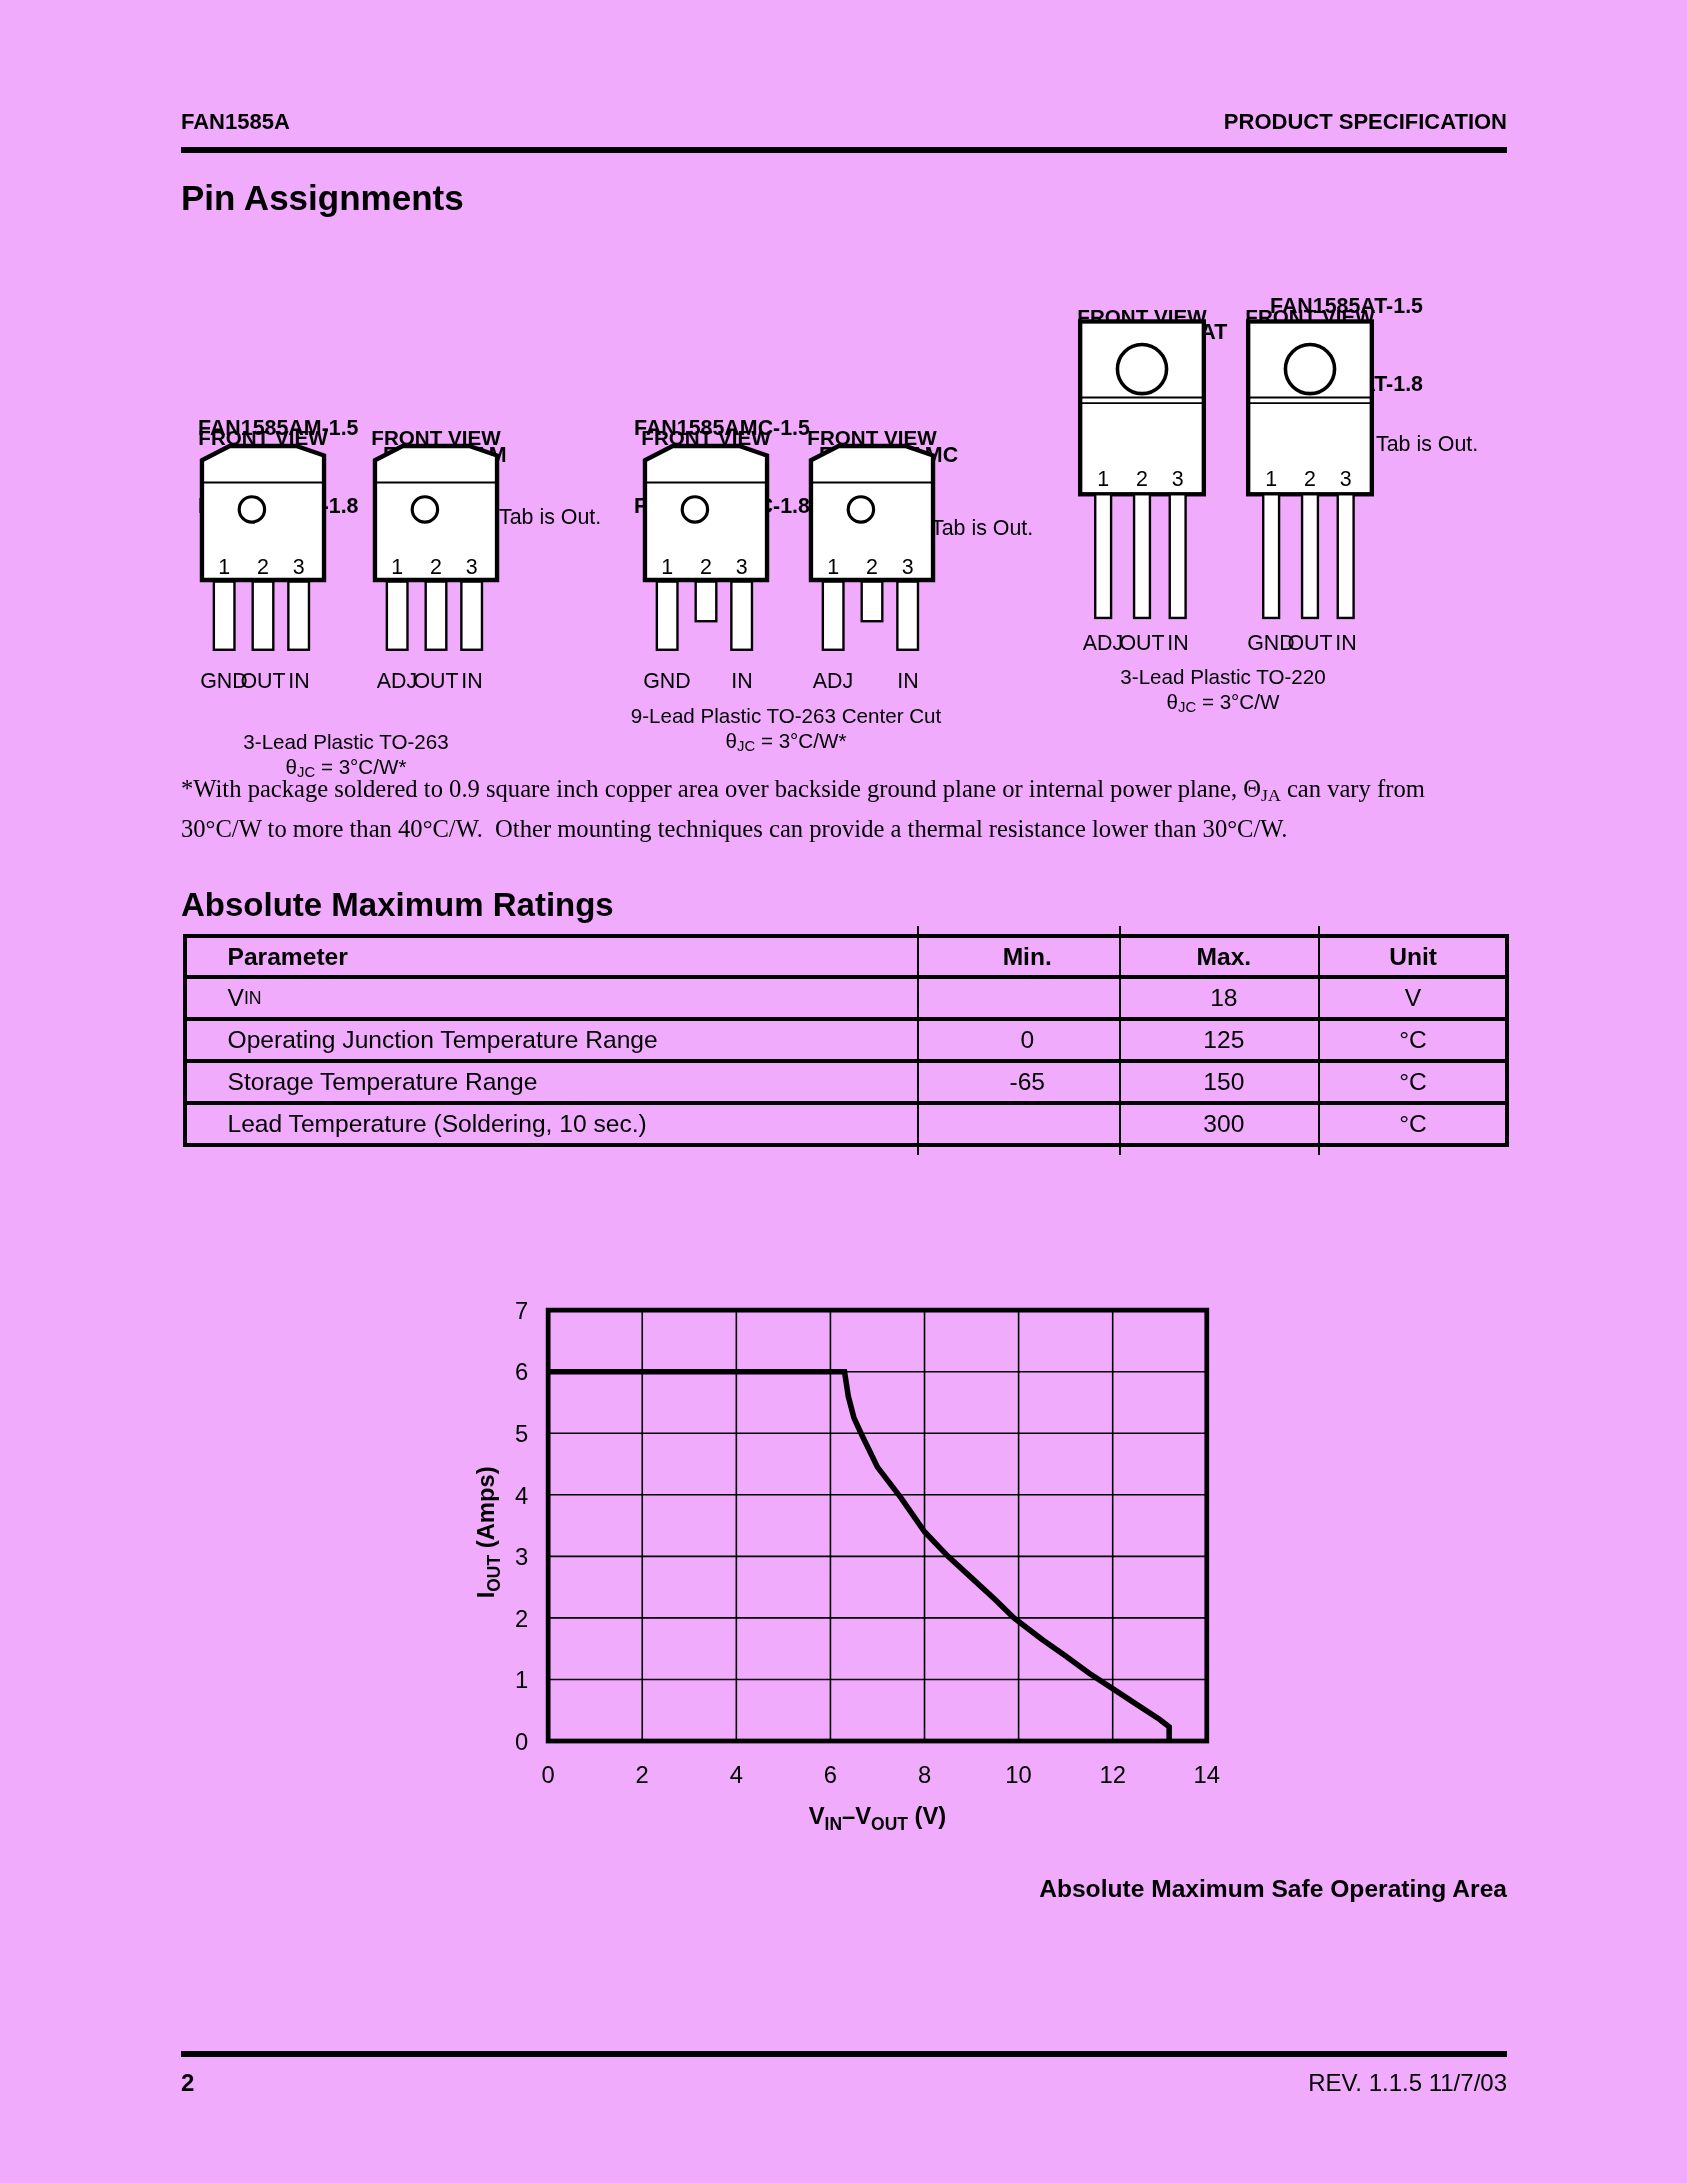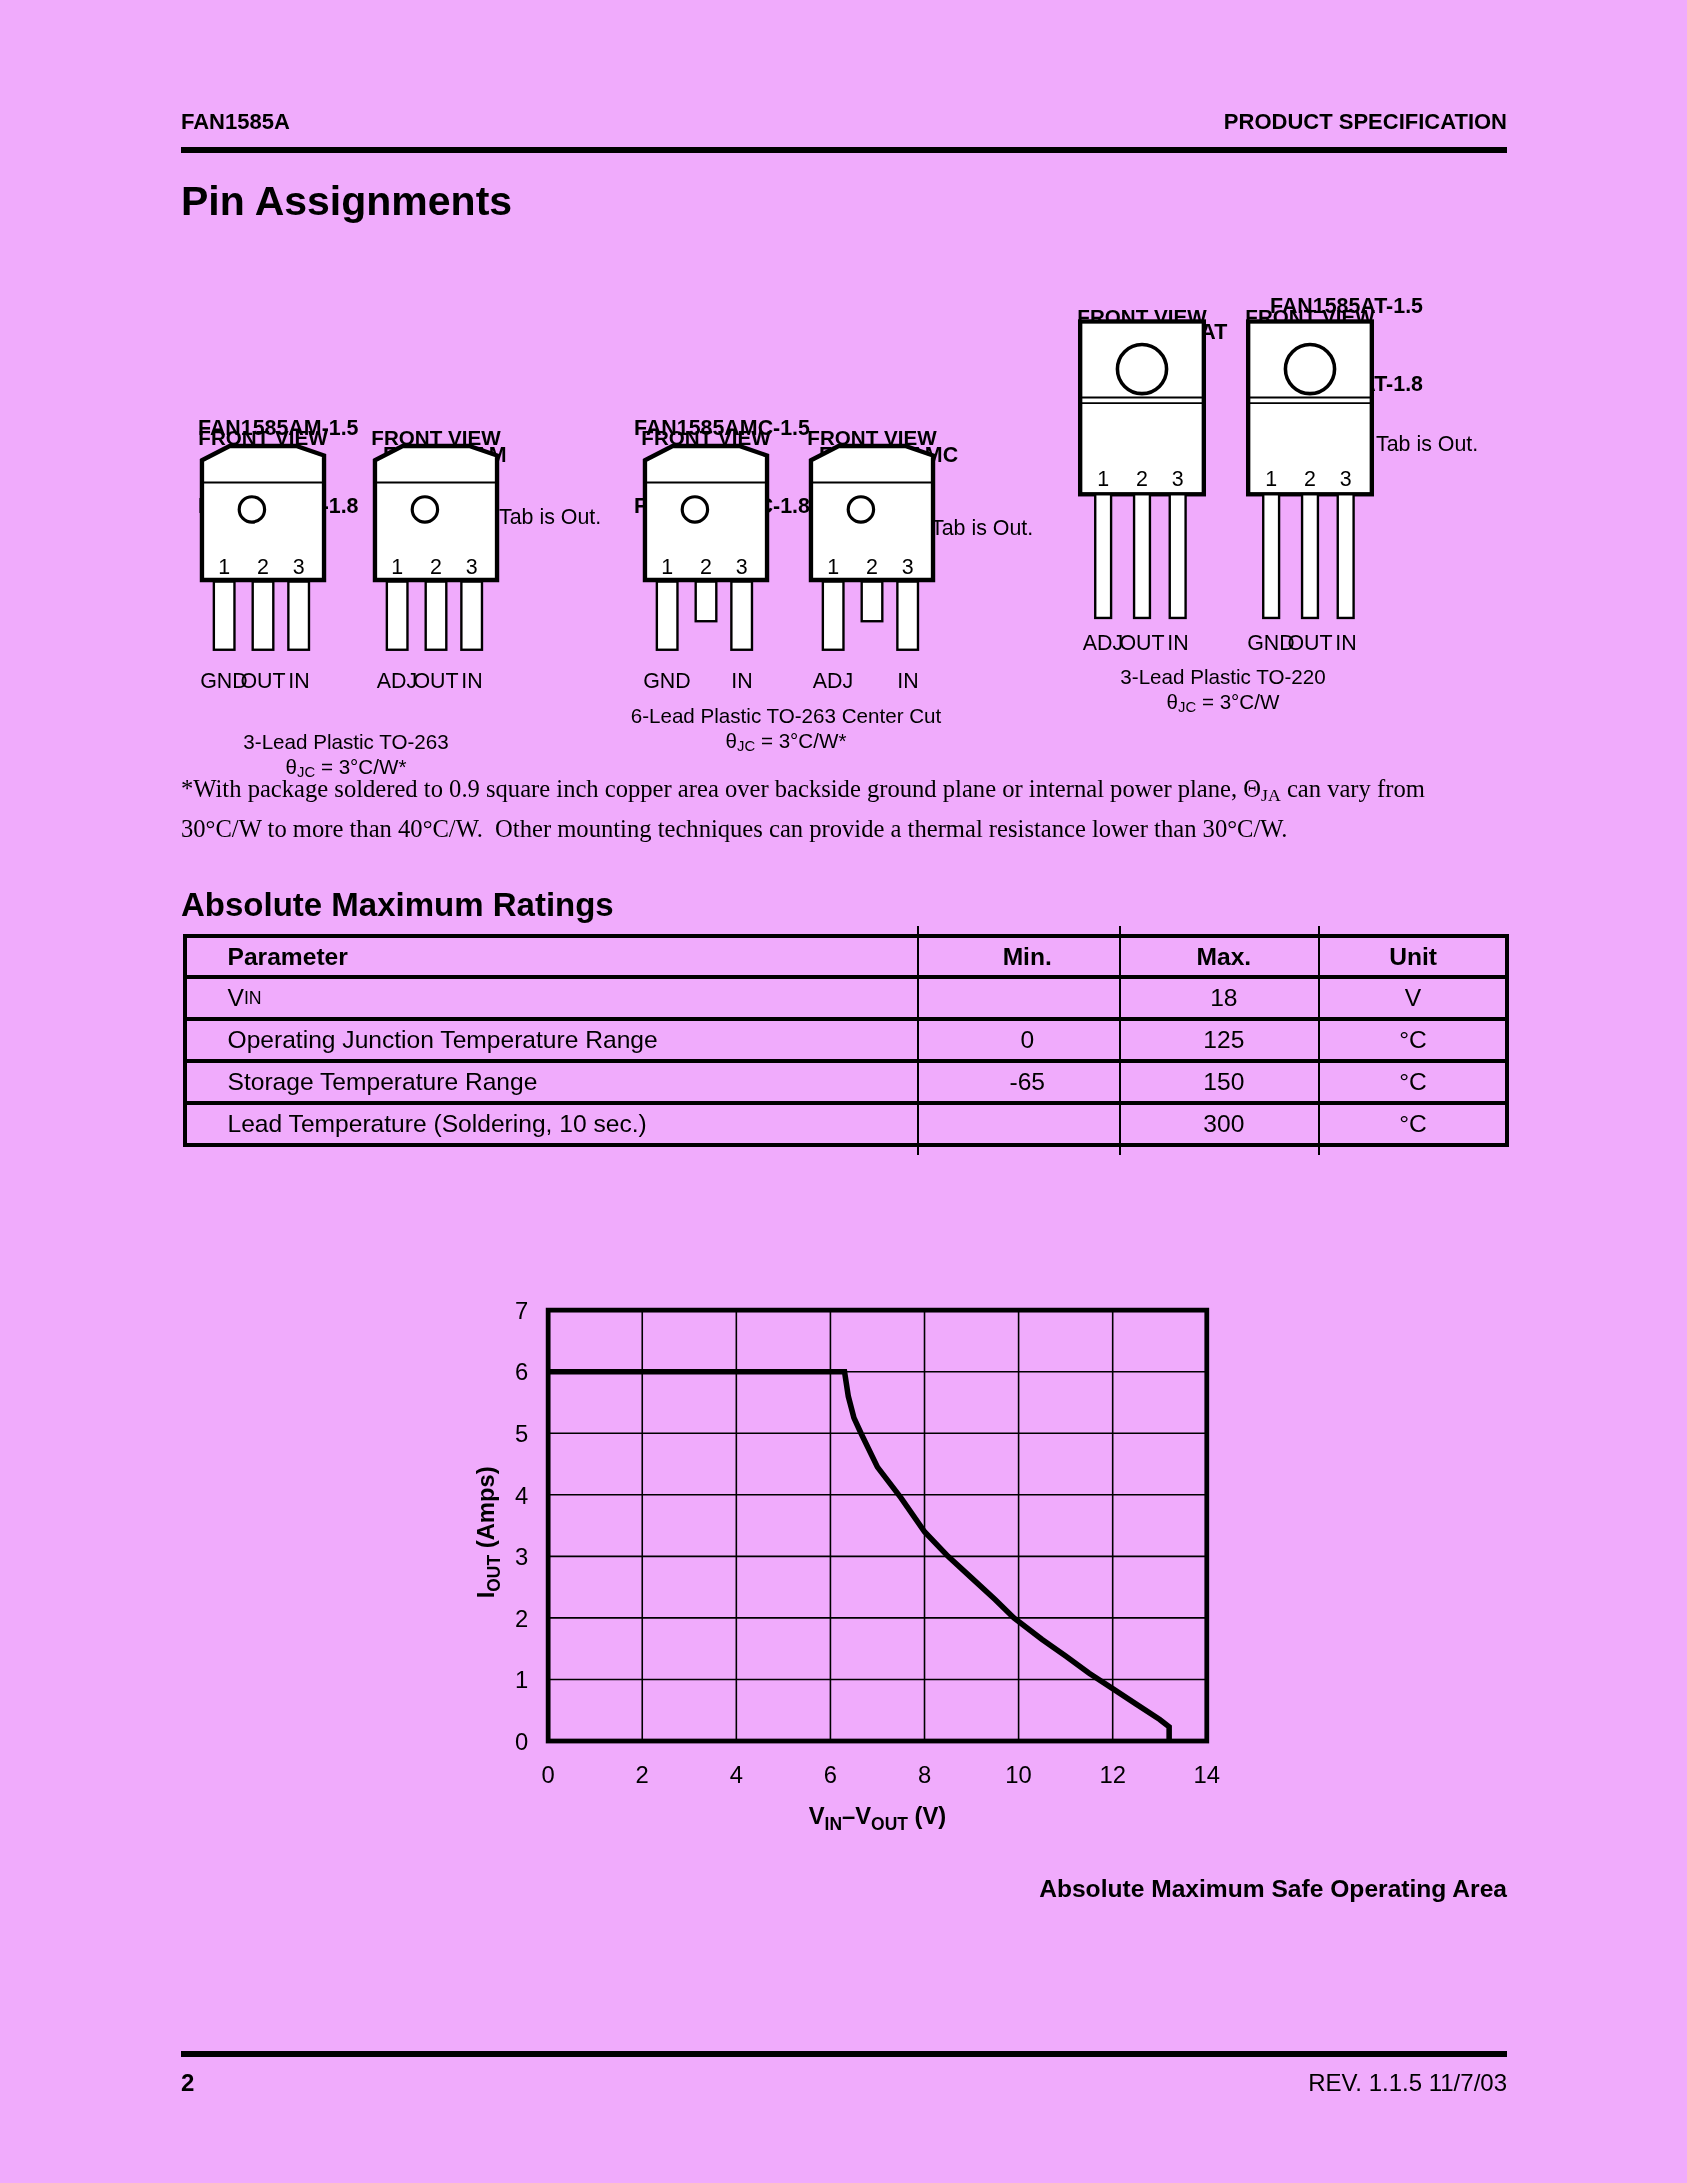--- a/index.html
+++ b/index.html
@@ -5,21 +5,21 @@
   html,body{margin:0;padding:0;background:#ffffff;}
   .page{position:relative;width:1687px;height:2183px;background:#f0abfc;color:#000;
         font-family:"Liberation Sans","DejaVu Sans",sans-serif;overflow:hidden;}
   .abs{position:absolute;}
   
   .hdr-text{font-size:22px;font-weight:bold;}
   .rule{background:#000;height:5.6px;left:181px;right:180px;}
   .ftr-num{font-size:24px;font-weight:bold;}
   .ftr-rev{font-size:24px;}
   
-  .h1{font-size:41px;font-weight:bold;}
+  .h1{font-size:35px;font-weight:bold;}
   .h2{font-size:33px;font-weight:bold;}
   
   .diagram{position:absolute;left:0;top:222px;width:1687px;height:556px;}
   .pkg-title{font-size:21.4px;font-weight:bold;line-height:26px;white-space:pre;}
   .fv{width:130px;text-align:center;font-size:20.6px;font-weight:bold;}
   .pins{width:130px;height:27px;font-size:21.4px;}
   .pins span{position:absolute;transform:translateX(-50%);white-space:pre;}
   .tabnote{font-size:21.4px;white-space:pre;}
   .cap{width:508px;text-align:center;font-size:20.6px;font-weight:normal;line-height:24.6px;}
   .sub{font-size:0.72em;vertical-align:-0.22em;}
@@ -194,21 +194,21 @@
       <span style="left:26px;">GND</span>
       <span style="left:65px;">OUT</span>
       <span style="left:101px;">IN</span>
     </div>
 
     <div class="abs cap" style="left:92px;top:508px;">
       <div>3-Lead Plastic TO-263</div>
       <div><span>θ</span><span class="sub">JC</span><span style="white-space:pre;"> = 3°C/W*</span></div>
     </div>
     <div class="abs cap" style="left:532px;top:482px;">
-      <div>6-Lead Plastic TO-263 Center Cut</div>
+      <div>9-Lead Plastic TO-263 Center Cut</div>
       <div><span>θ</span><span class="sub">JC</span><span style="white-space:pre;"> = 3°C/W*</span></div>
     </div>
     <div class="abs cap" style="left:969px;top:443px;">
       <div>3-Lead Plastic TO-220</div>
       <div><span>θ</span><span class="sub">JC</span><span style="white-space:pre;"> = 3°C/W</span></div>
     </div>
   </div>
 
   <div class="abs footnote" style="left:181px;top:772px;width:1331px;">
     <div><span>*With package soldered to 0.9 square inch copper area over backside ground plane or internal power plane, </span><span>Θ</span><span class="sub">JA</span><span> can vary from</span></div>

